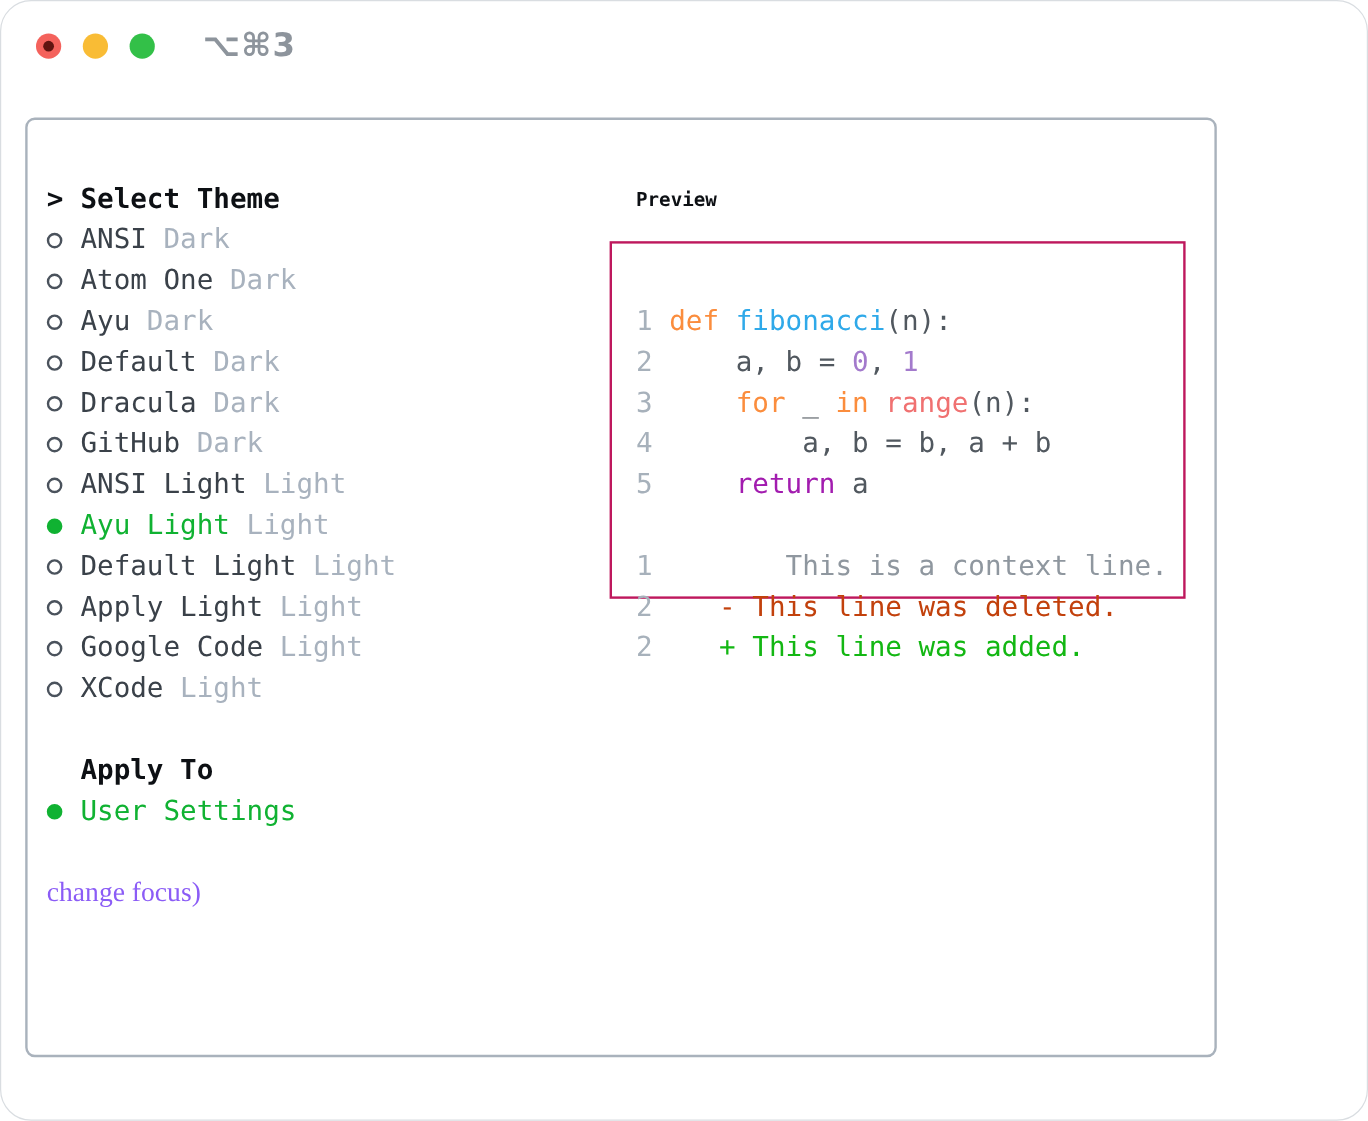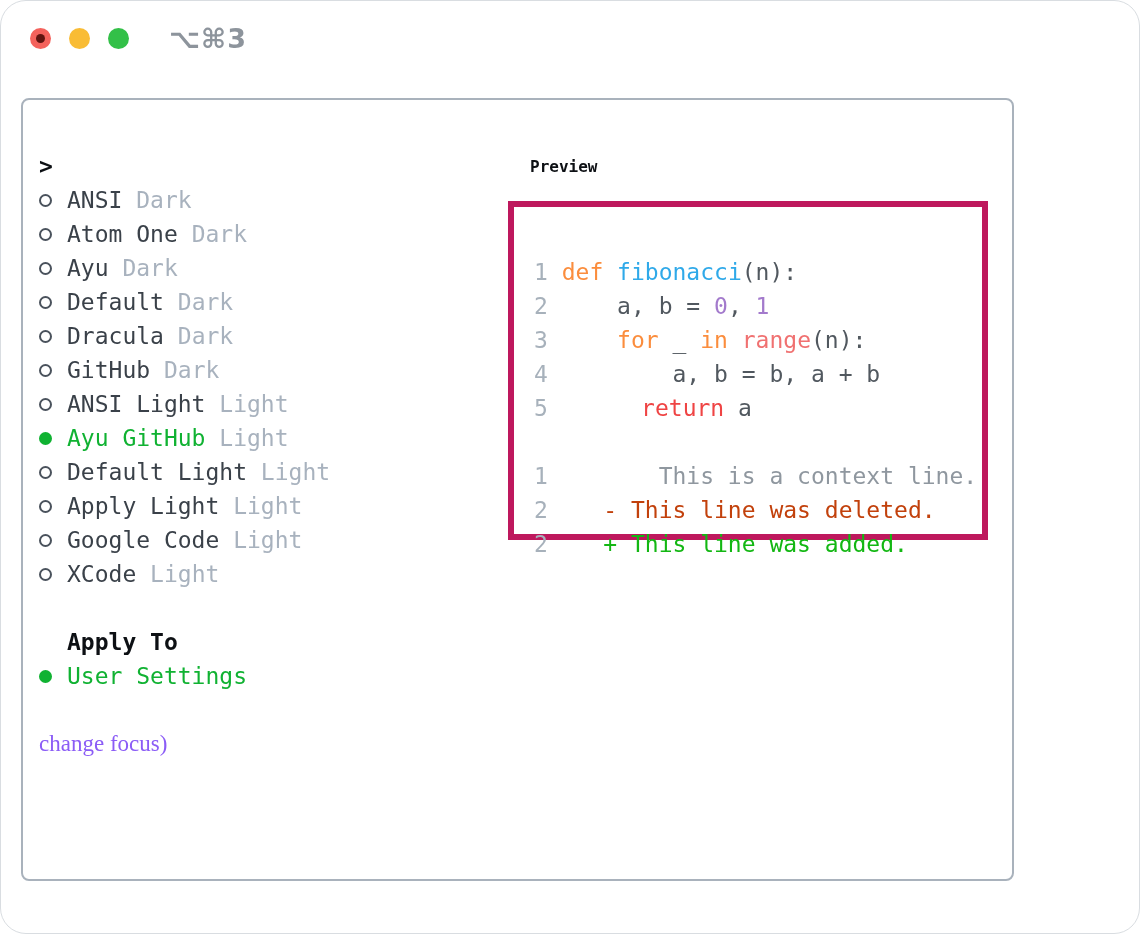--- a/index.html
+++ b/index.html
@@ -32,22 +32,22 @@
   .col-left{position:absolute;left:16px;top:49px;font-size:23px;color:#3a4149;}
   .row{height:34px;display:flex;align-items:center;white-space:pre;}
   .marker{flex:0 0 28px;display:flex;align-items:center;}
   .ring{width:9px;height:9px;border:2px solid #4a525c;border-radius:50%;}
   .hdr{font-weight:bold;color:#0d1014;}
   .cursor-glyph{font-weight:bold;color:#0d1014;}
   .help-line{height:34px;display:flex;align-items:center;white-space:pre;}
   
   .preview-title-row{position:absolute;left:507px;top:49px;}
   .preview-box{
-    position:absolute;left:485px;top:101px;width:480px;height:339px;
-    border:6px solid #be185d;background:#ffffff;box-sizing:border-box;
+    position:absolute;left:485px;top:101px;width:480px;height:298px;
+    border:2px solid #be185d;background:#ffffff;box-sizing:border-box;
   }
   .code{padding:48px 0 0 20px;font-size:23px;line-height:34px;}
   .code-line{white-space:pre;height:34px;}
 </style>
 </head>
 <body>
 
 <div class="window">
 
   <div class="traffic">
@@ -57,30 +57,31 @@
     <span class="dot yellow"></span>
     <span class="dot green"></span>
   </div>
   <div class="window-title">⌥⌘3</div>
 
   <div class="panel">
 
     <div class="col-left">
       <div class="row">
         <span class="marker"><span class="cursor-glyph">&gt;</span></span>
+        <span class="hdr">Select Theme</span>
       </div>
       <div id="theme-rows">
           <div class="row"><span class="marker"><span class="ring"></span></span><span class="item-name">ANSI</span><span class="badge" style="color: rgb(168, 178, 190);"> Dark</span></div>
           <div class="row"><span class="marker"><span class="ring"></span></span><span class="item-name">Atom One</span><span class="badge" style="color: rgb(168, 178, 190);"> Dark</span></div>
           <div class="row"><span class="marker"><span class="ring"></span></span><span class="item-name">Ayu</span><span class="badge" style="color: rgb(168, 178, 190);"> Dark</span></div>
           <div class="row"><span class="marker"><span class="ring"></span></span><span class="item-name">Default</span><span class="badge" style="color: rgb(168, 178, 190);"> Dark</span></div>
           <div class="row"><span class="marker"><span class="ring"></span></span><span class="item-name">Dracula</span><span class="badge" style="color: rgb(168, 178, 190);"> Dark</span></div>
           <div class="row"><span class="marker"><span class="ring"></span></span><span class="item-name">GitHub</span><span class="badge" style="color: rgb(168, 178, 190);"> Dark</span></div>
           <div class="row"><span class="marker"><span class="ring"></span></span><span class="item-name">ANSI Light</span><span class="badge" style="color: rgb(168, 178, 190);"> Light</span></div>
-          <div class="row"><span class="marker"><span class="ring" style="background: rgb(16, 178, 50); border-color: rgb(16, 178, 50);"></span></span><span class="item-name" style="color: rgb(16, 178, 50);">Ayu GitHub</span><span class="badge" style="color: rgb(168, 178, 190);"> Light</span></div>
+          <div class="row"><span class="marker"><span class="ring" style="background: rgb(16, 178, 50); border-color: rgb(16, 178, 50);"></span></span><span class="item-name" style="color: rgb(16, 178, 50);">Ayu Light</span><span class="badge" style="color: rgb(168, 178, 190);"> Light</span></div>
           <div class="row"><span class="marker"><span class="ring"></span></span><span class="item-name">Default Light</span><span class="badge" style="color: rgb(168, 178, 190);"> Light</span></div>
           <div class="row"><span class="marker"><span class="ring"></span></span><span class="item-name">Apply Light</span><span class="badge" style="color: rgb(168, 178, 190);"> Light</span></div>
           <div class="row"><span class="marker"><span class="ring"></span></span><span class="item-name">Google Code</span><span class="badge" style="color: rgb(168, 178, 190);"> Light</span></div>
           <div class="row"><span class="marker"><span class="ring"></span></span><span class="item-name">XCode</span><span class="badge" style="color: rgb(168, 178, 190);"> Light</span></div>
         </div>
       <div class="row"></div>
       <div class="row">
         <span class="marker"></span>
         <span class="hdr">Apply To</span>
       </div>
@@ -95,21 +96,21 @@
 
     <div class="row preview-title-row">
       <span class="hdr">Preview</span>
     </div>
     <div class="preview-box">
       <div class="code" id="code-area">
           <div class="code-line"><span class="ln" style="color: rgb(167, 177, 187);">1 </span><span class="seg" style="color: rgb(251, 141, 61);">def</span><span class="seg" style="color: rgb(81, 88, 95);"> </span><span class="seg" style="color: rgb(47, 169, 233);">fibonacci</span><span class="seg" style="color: rgb(81, 88, 95);">(n):</span></div>
           <div class="code-line"><span class="ln" style="color: rgb(167, 177, 187);">2 </span><span class="seg" style="color: rgb(81, 88, 95);">    a, b = </span><span class="seg" style="color: rgb(163, 122, 204);">0</span><span class="seg" style="color: rgb(81, 88, 95);">, </span><span class="seg" style="color: rgb(163, 122, 204);">1</span></div>
           <div class="code-line"><span class="ln" style="color: rgb(167, 177, 187);">3 </span><span class="seg" style="color: rgb(81, 88, 95);">    </span><span class="seg" style="color: rgb(251, 141, 61);">for</span><span class="seg" style="color: rgb(81, 88, 95);"> _ </span><span class="seg" style="color: rgb(251, 141, 61);">in</span><span class="seg" style="color: rgb(81, 88, 95);"> </span><span class="seg" style="color: rgb(240, 113, 113);">range</span><span class="seg" style="color: rgb(81, 88, 95);">(n):</span></div>
           <div class="code-line"><span class="ln" style="color: rgb(167, 177, 187);">4 </span><span class="seg" style="color: rgb(81, 88, 95);">        a, b = b, a + b</span></div>
-          <div class="code-line"><span class="ln" style="color: rgb(167, 177, 187);">5 </span><span class="seg" style="color: rgb(81, 88, 95);">    </span><span class="seg" style="color: #ef4444; margin-left: 24px;">return</span><span class="seg" style="color: rgb(81, 88, 95);"> a</span></div>
+          <div class="code-line"><span class="ln" style="color: rgb(167, 177, 187);">5 </span><span class="seg" style="color: rgb(81, 88, 95);">    </span><span class="seg" style="color: #a21caf;">return</span><span class="seg" style="color: rgb(81, 88, 95);"> a</span></div>
           <div class="code-line"><span class="ln" style="color: rgb(167, 177, 187);">  </span></div>
           <div class="code-line"><span class="ln" style="color: rgb(167, 177, 187);">1 </span><span class="seg" style="color: rgb(143, 151, 159);">       This is a context line.</span></div>
           <div class="code-line"><span class="ln" style="color: rgb(167, 177, 187);">2 </span><span class="seg" style="color: #c2410c;">   - This line was deleted.</span></div>
           <div class="code-line"><span class="ln" style="color: rgb(167, 177, 187);">2 </span><span class="seg" style="color: rgb(19, 183, 19);">   + This line was added.</span></div>
         </div>
     </div>
 
   </div>
 </div>
 

